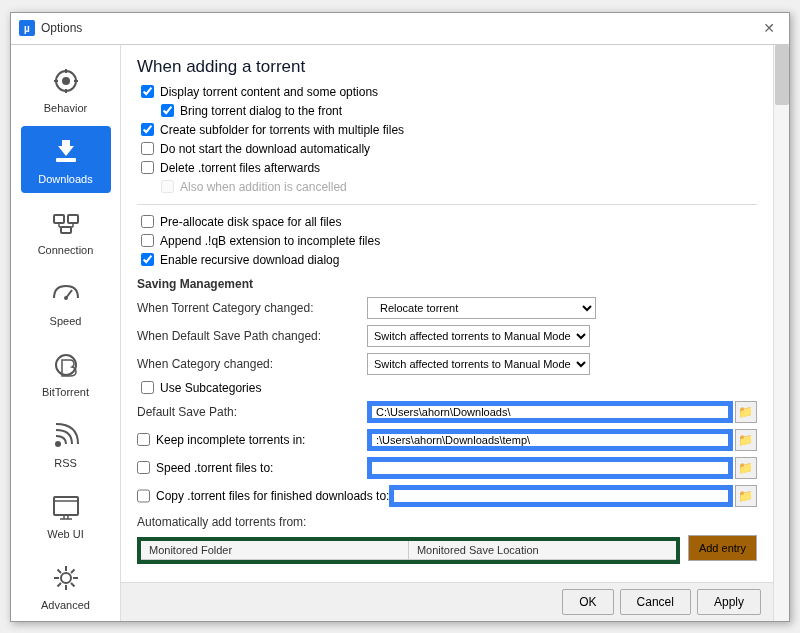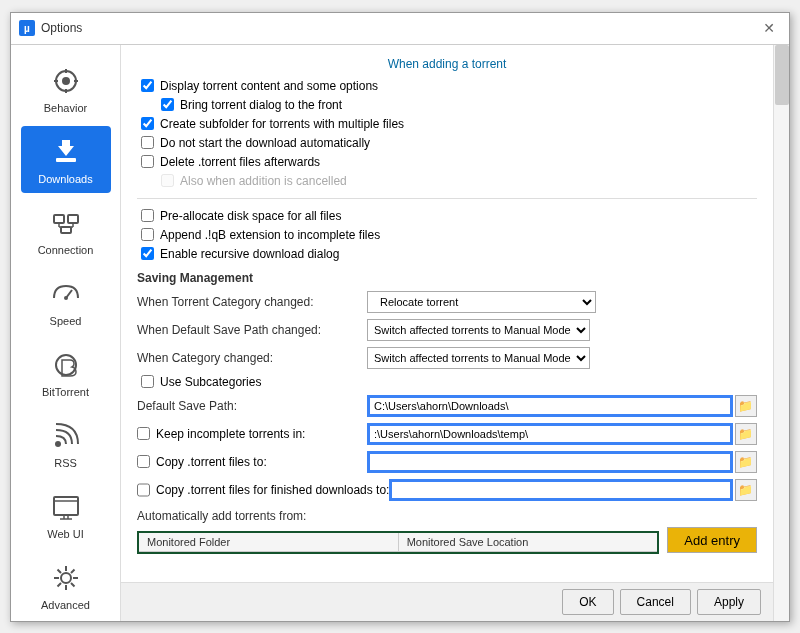--- a/index.html
+++ b/index.html
@@ -110,25 +110,24 @@
       display: flex;
       flex-direction: column;
       overflow: hidden;
     }
     .content-area {
       flex: 1;
       overflow-y: auto;
       padding: 12px 16px;
     }
     .section-title {
-      font-size: 12px;
-      color: #0369a1;
+      font-size: 17px;
+      color: #0f172a;
       margin-bottom: 8px;
       font-weight: normal;
-      text-align: center;
     }
     .checkbox-row {
       display: flex;
       align-items: center;
       margin-bottom: 5px;
       padding-left: 4px;
     }
     .checkbox-row input[type=checkbox] {
       margin-right: 6px;
       cursor: pointer;
@@ -152,21 +151,21 @@
       align-items: center;
       margin-bottom: 6px;
     }
     .form-label {
       min-width: 230px;
       color: #333;
       font-size: 12px;
     }
     .form-input {
       height: 22px;
-      border: 3px solid #3b82f6;
+      border: 5px solid #3b82f6;
       background: #fff;
       font-size: 11px;
       padding: 0 4px;
       flex: 1;
     }
     .browse-btn {
       width: 22px;
       height: 22px;
       border: 1px solid #aaa;
       background: #f0f0f0;
@@ -187,44 +186,44 @@
       font-size: 12px;
       color: #333;
     }
     .saving-management-title {
       font-size: 12px;
       font-weight: 600;
       color: #333;
       margin: 10px 0 6px 0;
     }
     .monitored-table {
-      border: 2px solid #14532d;
+      border: 4px solid #14532d;
       width: 100%;
       margin-top: 4px;
     }
     .monitored-header {
       display: flex;
       background: #f5f5f5;
       border-bottom: 1px solid #ccc;
     }
     .monitored-header-cell {
       padding: 3px 8px;
       font-size: 11px;
       color: #333;
       flex: 1;
       border-right: 1px solid #ccc;
     }
     .monitored-header-cell:last-child { border-right: none; }
     .add-entry-btn {
       height: 26px;
-      background: #eab308;
+      background: #a16207;
       border: 1px solid #aaa;
       cursor: pointer;
-      font-size: 13px;
-      padding: 0 16px;
+      font-size: 11px;
+      padding: 0 10px;
       margin-left: 8px;
       white-space: nowrap;
     }
     .add-entry-row {
       display: flex;
       align-items: center;
       margin-top: 4px;
     }
     .bottom-bar {
       display: flex;
@@ -487,21 +486,21 @@
               <input type="checkbox" id="cb11" style="margin-right: 6px;">
               <label for="cb11">Keep incomplete torrents in:</label>
             </div>
             <input type="text" class="form-input" value=":\Users\ahorn\Downloads\temp\" style="">
             <button class="browse-btn">📁</button>
           </div>
 
           <div class="path-row">
             <div style="display:flex;align-items:center;min-width:230px;">
               <input type="checkbox" id="cb12" style="margin-right: 6px;">
-              <label for="cb12">Copy .torrent files to:</label>
+              <label for="cb12">Speed .torrent files to:</label>
             </div>
             <input type="text" class="form-input" value="" style="">
             <button class="browse-btn">📁</button>
           </div>
 
           <div class="path-row">
             <div style="display:flex;min-width:230px;">
               <input type="checkbox" id="cb13" style="margin-right: 6px;">
               <label for="cb13">Copy .torrent files for finished downloads to:</label>
             </div>

